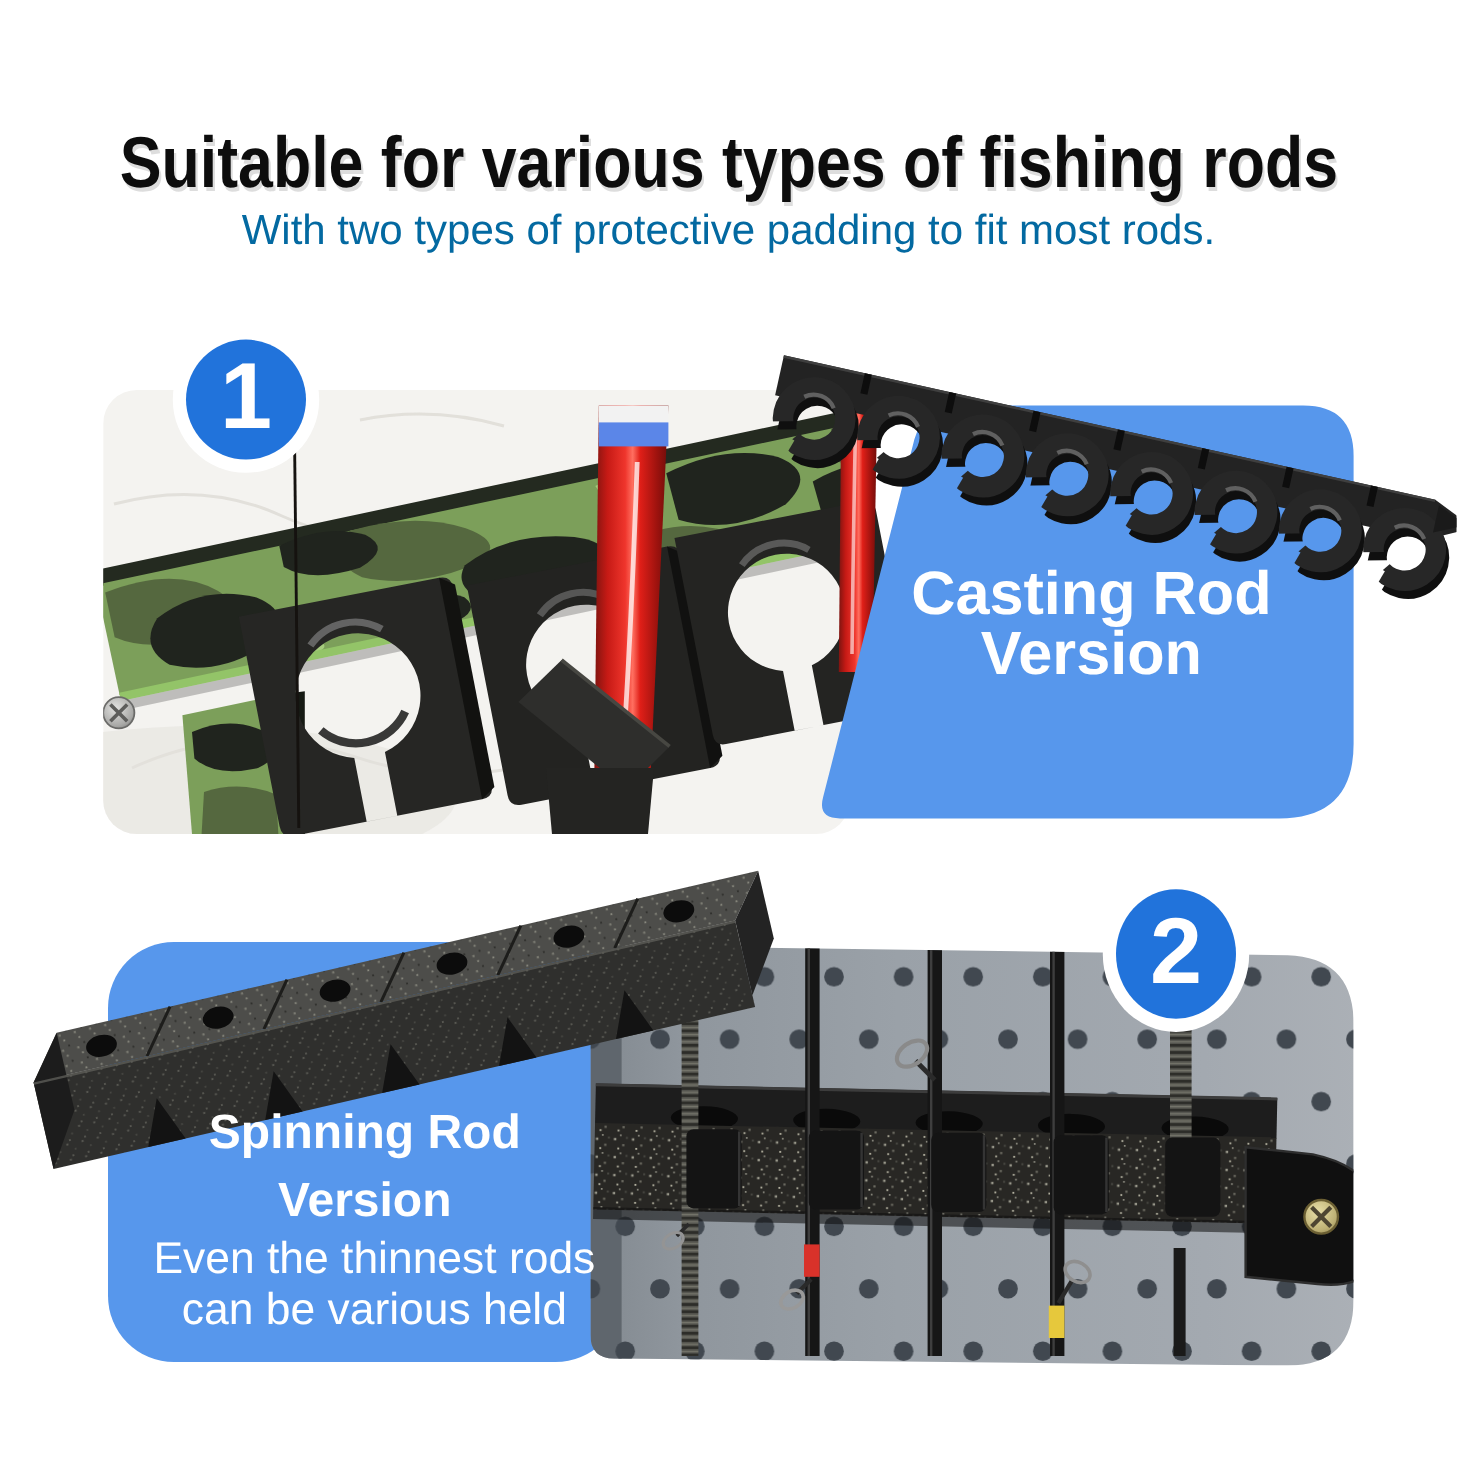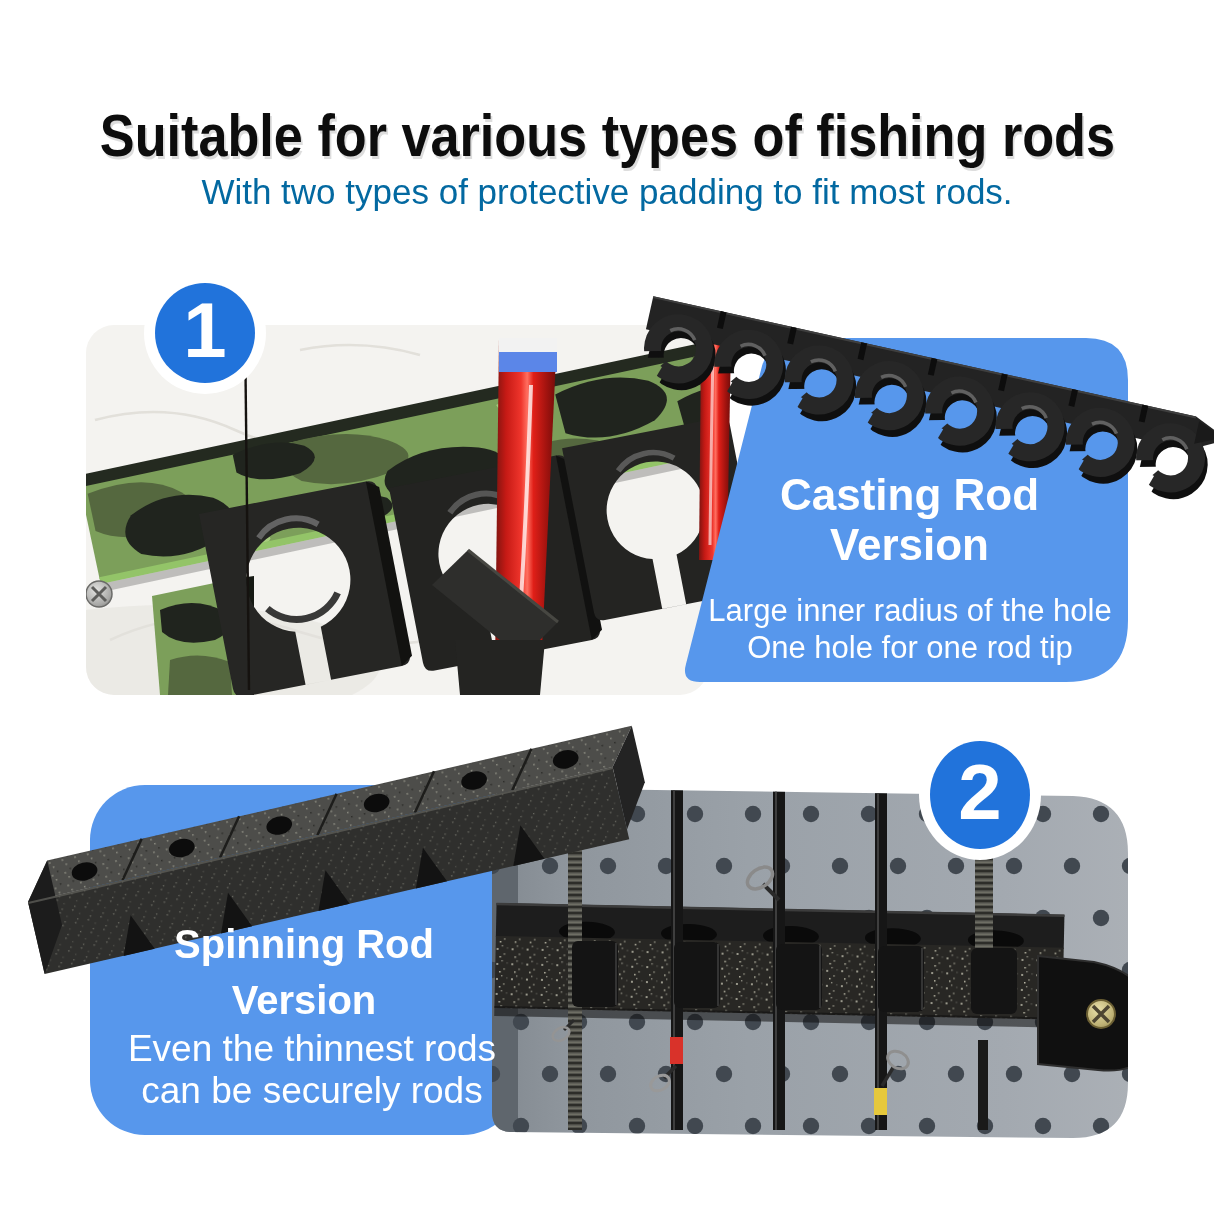--- a/index.html
+++ b/index.html
@@ -11,21 +11,21 @@
   .hdr-title .squeeze{display:inline-block;transform:scaleX(.87);transform-origin:50% 50%;
     text-shadow:2px 3px 0 rgba(120,120,120,.25);}
   .hdr-sub{position:absolute;left:0;top:172px;width:1214px;text-align:center;
     font-size:35px;color:#0369a1;font-weight:400;}
   
   .scene{position:absolute;left:0;}
   #svg-top{top:230px;}
   #svg-bottom{top:718px;z-index:2;}
   
   .panel-text{position:absolute;text-align:center;color:#fff;z-index:3;}
-  .pt1-title{left:712px;top:470px;width:395px;font-size:44px;font-weight:bold;line-height:50px;}
+  .pt1-title{left:712px;top:470px;width:395px;font-size:51px;font-weight:bold;line-height:50px;}
   .pt1-body{left:700px;top:592px;width:420px;font-size:31px;line-height:37px;}
   .pt2-title{left:104px;top:916px;width:400px;font-size:40px;font-weight:bold;line-height:56px;}
   .pt2-body{left:102px;top:1028px;width:420px;font-size:37px;line-height:42px;}
   
   .badge{position:absolute;border-radius:50%;background:var(--badge-blue,#2173db);
     color:#fff;font-weight:bold;display:flex;align-items:center;justify-content:center;
     box-shadow:0 0 0 11px #ffffff;z-index:4;}
   .badge-1{left:155px;top:283px;width:100px;height:100px;font-size:78px;}
   .badge-2{left:930px;top:741px;width:100px;height:108px;font-size:78px;}
   .badge span{transform:translateY(-3px);}
@@ -219,24 +219,20 @@
             <path d="M-12,-16 A18,18 0 0 1 14,-12" stroke="#606060" stroke-width="3.5" fill="none"></path>
           </g>
       </g>
       <polygon points="560,-2 586,9 560,21" fill="#1a1a1a"></polygon>
     </g>
   </svg>
 
   <div class="panel-text pt1-title">
     <div>Casting Rod</div>
     <div>Version</div>
-  </div>
-  <div class="panel-text pt1-body">
-    <div>Large inner radius of the hole</div>
-    <div>One hole for one rod tip</div>
   </div>
 
   <div class="badge badge-1">
     <span>1</span>
   </div>
 
   <div class="panel2-rect"></div>
 
   <svg id="svg-bottom" class="scene" width="1214" height="496" viewBox="0 718 1214 496">
     <defs>
@@ -387,20 +383,20 @@
       <line x1="0" y1="1" x2="600" y2="1" stroke="#5c5c57" stroke-width="2" opacity=".8"></line>
     </g>
   </svg>
 
   <div class="panel-text pt2-title">
     <div>Spinning Rod</div>
     <div>Version</div>
   </div>
   <div class="panel-text pt2-body">
     <div>Even the thinnest rods</div>
-    <div>can be securely rods</div>
+    <div>can be various held</div>
   </div>
 
   <div class="badge badge-2">
     <span>2</span>
   </div>
 
 </div>
 
 </body></html>

